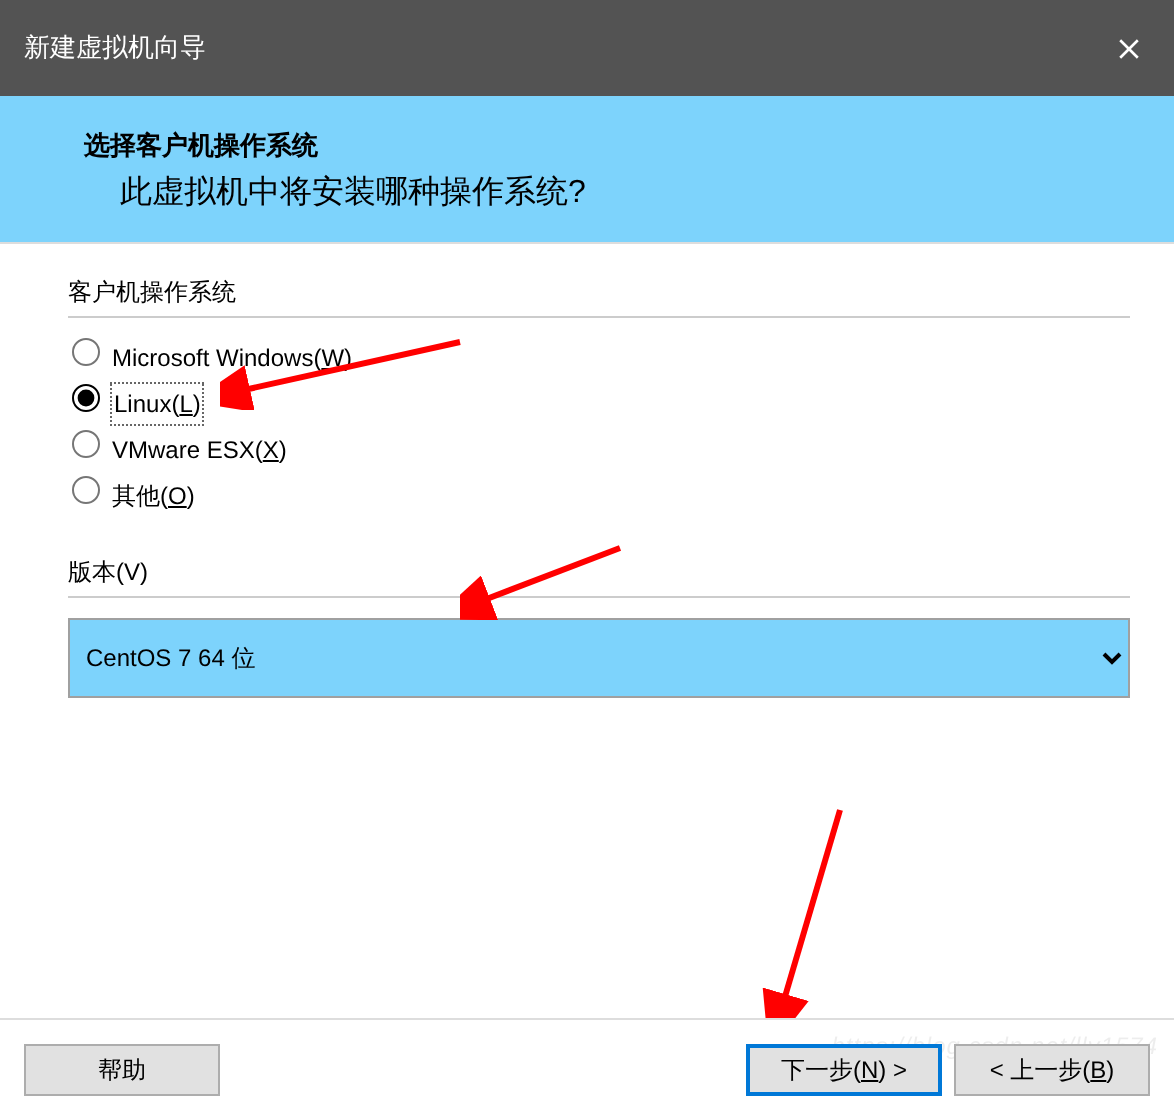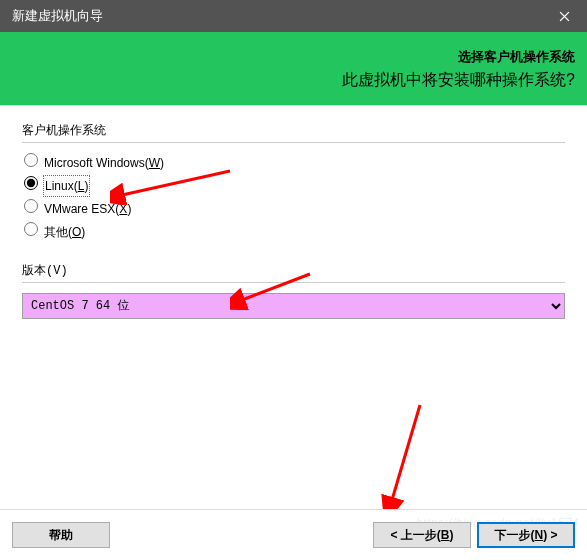--- a/index.html
+++ b/index.html
@@ -7,43 +7,42 @@
       font-family: "Microsoft YaHei", "Segoe UI", sans-serif;
       font-size: 12px;
       background: #fff;
       width: 587px;
       height: 560px;
       overflow: hidden;
     }
     .titlebar {
       background: #535353;
       color: #fff;
-      height: 32px;
+      height: 48px;
       display: flex;
       align-items: center;
       justify-content: space-between;
       padding: 0 0 0 12px;
     }
     .titlebar-title { font-size: 13px; }
     .close-btn {
       width: 46px; height: 32px;
       display: flex; align-items: center; justify-content: center;
       cursor: pointer;
     }
     .close-btn svg { width: 11px; height: 11px; }
     .header-area {
-      background: #22c55e;
+      background: #7dd3fc;
       padding: 16px 12px 14px 42px;
       border-bottom: 1px solid #ddd;
-      text-align: right;
     }
     .header-title { font-weight: bold; font-size: 13px; margin-bottom: 4px; }
     .header-sub { font-size: 16px; margin-left: 18px; }
     .content {
-      padding: 16px 22px 8px 22px;
+      padding: 16px 22px 8px 34px;
     }
     .group-label {
       font-size: 12px;
       margin-bottom: 2px;
     }
     .group-sep {
       height: 1px; background: #ccc; margin-top: 3px; margin-bottom: 10px;
     }
     .radio-row {
       display: flex; align-items: flex-start;
@@ -53,52 +52,52 @@
     .radio-row input[type=radio] {
       width: 14px; height: 14px; margin-right: 6px;
       accent-color: #000;
     }
     .radio-row label { cursor: pointer; }
     .radio-row .ul { text-decoration: underline; }
     .radio-row.selected label {
       outline: 1px dotted #666;
       padding: 0 1px;
     }
-    .version-block { margin-top: 20px; font-family: Liberation Mono, monospace; }
+    .version-block { margin-top: 20px; }
     .select-wrap {
       margin-top: 6px;
     }
     select {
       width: 100%;
-      height: 26px;
+      height: 40px;
       font-family: inherit;
       font-size: 12px;
       border: 1px solid #a0a0a0;
-      background: #f0abfc;
+      background: #7dd3fc;
       padding: 2px 4px;
     }
     .footer {
       position: absolute;
       bottom: 0; left: 0; right: 0;
       border-top: 1px solid #ddd;
       padding: 12px;
       display: flex;
       gap: 6px;
       align-items: center;
     }
     .footer .spacer { flex: 1; }
     .btn {
       min-width: 98px;
       height: 26px;
       background: #e1e1e1;
       border: 1px solid #adadad;
       font-family: inherit;
       font-size: 12px;
       cursor: pointer;
-      display: inline-flex; align-items: center; justify-content: center; font-weight: bold;
+      display: inline-flex; align-items: center; justify-content: center;
     }
     .btn.default { border: 2px solid #0078d7; }
     .btn .ul { text-decoration: underline; }
     .arrow {
       position: absolute;
       pointer-events: none;
     }
     .watermark {
       position: absolute;
       right: 8px; bottom: 30px;
@@ -180,23 +179,23 @@
       </marker>
     </defs>
   <line x1="40" y1="5" x2="12" y2="100" stroke="#ff0000" stroke-width="3" marker-end="url(#ah3)"></line>
 </svg>
 
 <div class="watermark">https://blog.csdn.net/lly1574</div>
 
 <div class="footer">
   <button class="btn">帮助</button>
   <div class="spacer"></div>
+  <button class="btn default">
+      <span>下一步(</span>
+      <span class="ul">N</span>
+      <span>) &gt;</span>
+    </button>
   <button class="btn">
       <span>&lt; 上一步(</span>
       <span class="ul">B</span>
       <span>)</span>
     </button>
-  <button class="btn default">
-      <span>下一步(</span>
-      <span class="ul">N</span>
-      <span>) &gt;</span>
-    </button>
 </div>
 
 </body></html>

